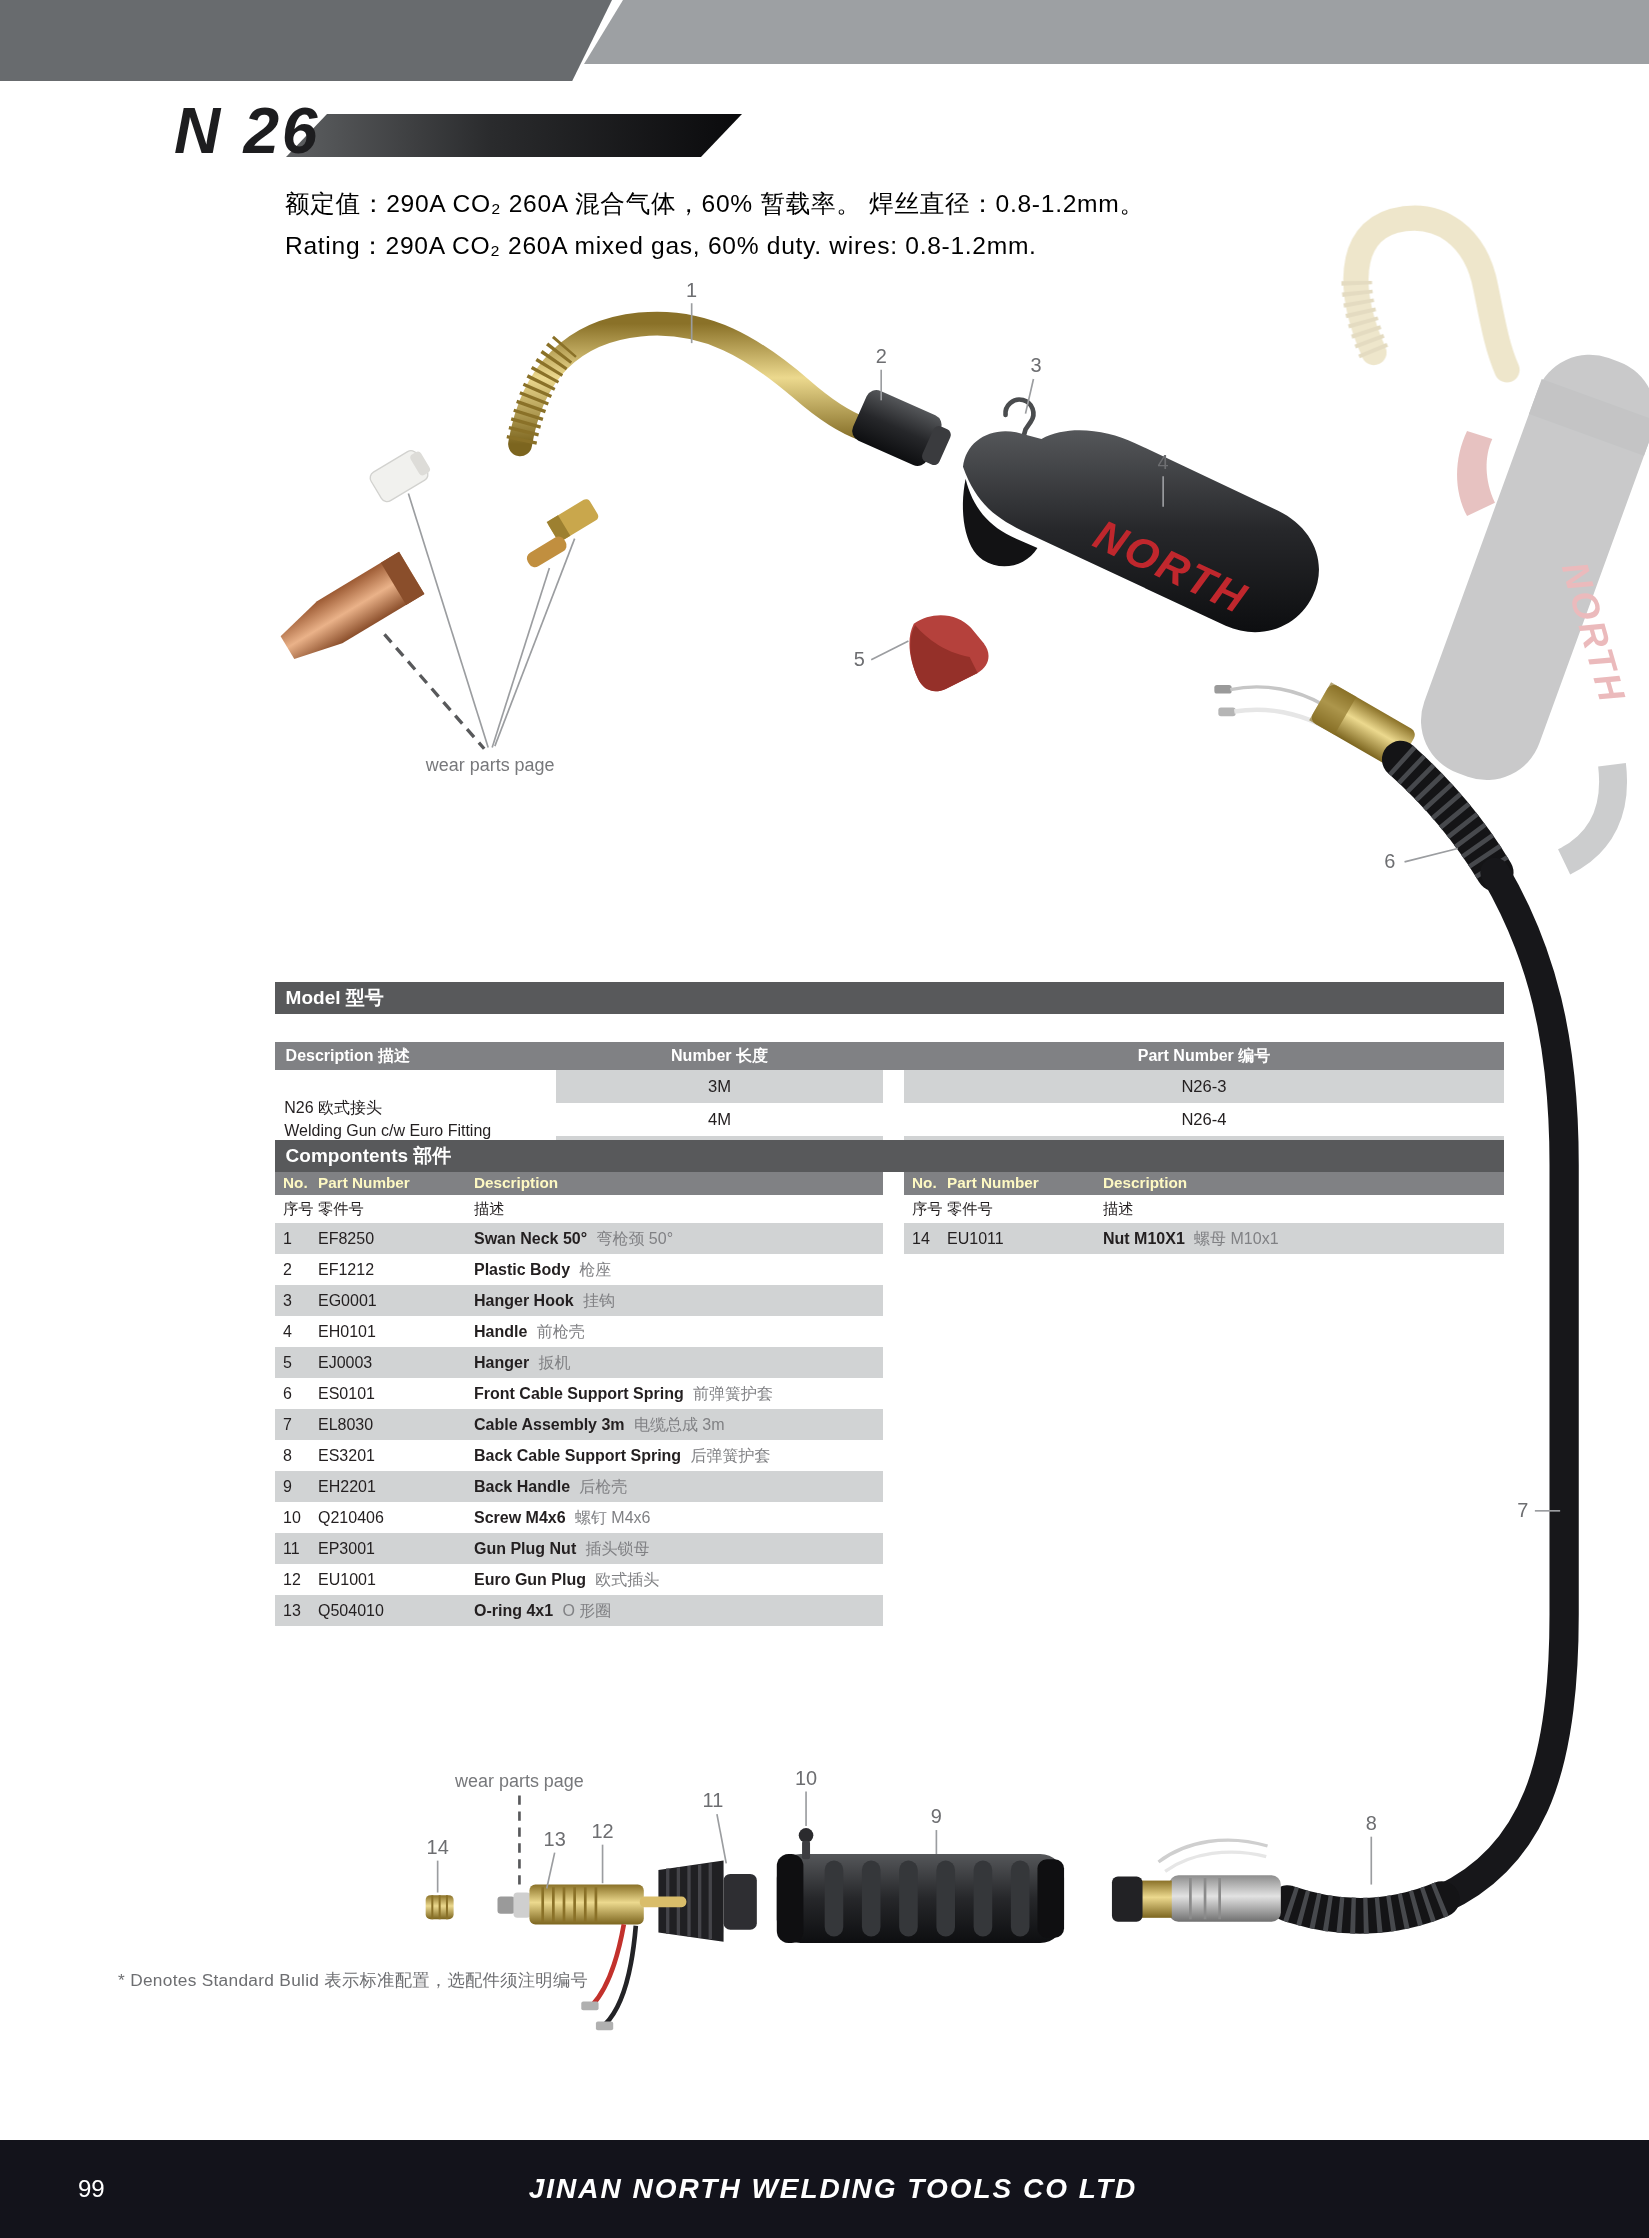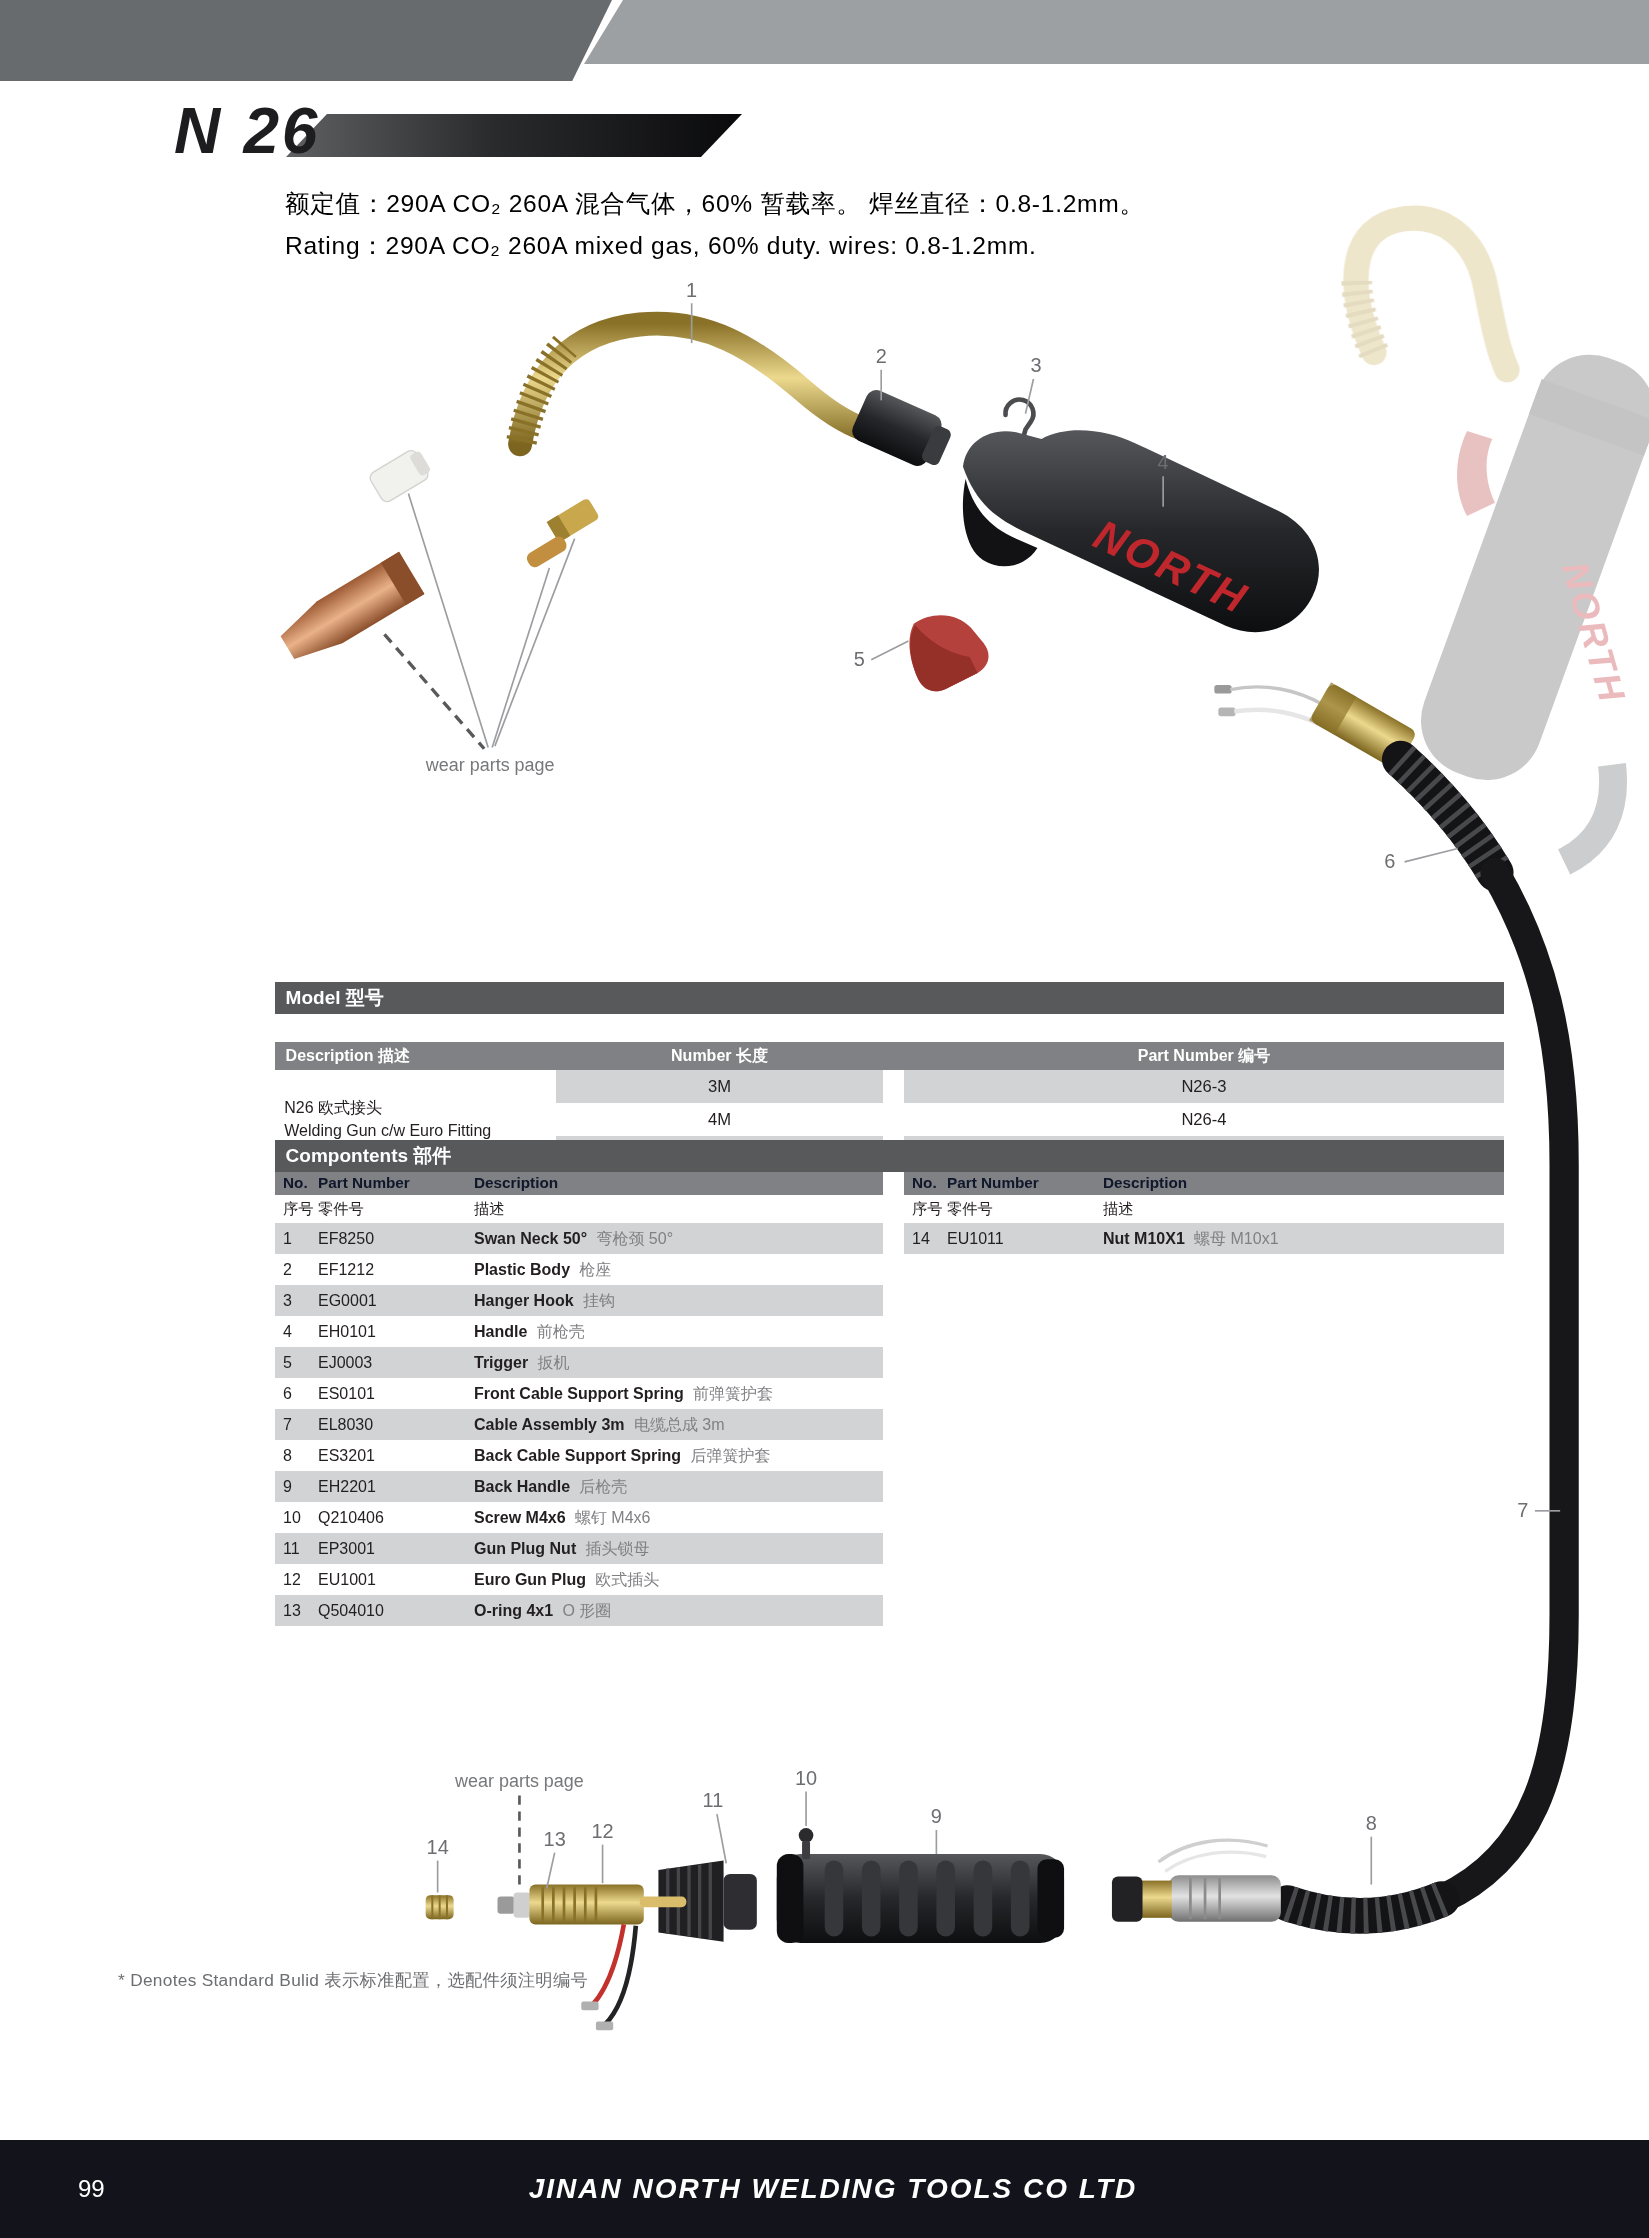--- a/index.html
+++ b/index.html
@@ -47,21 +47,21 @@
   .m-col.part { left:629px; width:600px; }
   .m-cell { height:33px; line-height:33px; text-align:center; font-size:16.6px; }
   .shade { background:#d1d3d4; }
 
   .comp-table { position:absolute; left:275px; top:1140px; width:1229px; z-index:5; }
   .c-heads { position:relative; height:22.6px; }
   .c-head { position:absolute; top:0; height:22.6px; background:#808184; }
   .c-head.lft { left:0; width:608px; }
   .c-head.rgt { left:629px; width:600px; }
   .c-head span, .c-subg span { position:absolute; top:0; }
-  .c-head span { line-height:22.6px; color:#0f172a; font-size:15.3px; font-weight:bold; }
+  .c-head span { line-height:22.6px; color:#fef9c3; font-size:15.3px; font-weight:bold; }
   .c-sub { position:relative; height:28px; background:#fff; }
   .c-subg { position:absolute; top:0; height:28px; }
   .c-subg.lft { left:0; width:608px; }
   .c-subg.rgt { left:629px; width:600px; }
   .c-subg span { line-height:28px; color:#231f20; font-size:15.3px; }
   .h-no { left:8px; }  .h-part { left:43px; }  .h-desc { left:199px; }
   .c-body { position:relative; }
   .c-rows-left { position:relative; width:608px; }
   .c-rows-right { position:absolute; left:629px; top:0; width:600px; }
   .crow { position:relative; height:31px; line-height:31px; font-size:16px; }
@@ -346,21 +346,21 @@
           <span class="desc"><b>Hanger Hook</b><span class="cn">挂钩</span></span>
         </div>
         <div class="crow">
           <span class="no">4</span>
           <span class="part">EH0101</span>
           <span class="desc"><b>Handle</b><span class="cn">前枪壳</span></span>
         </div>
         <div class="crow shade">
           <span class="no">5</span>
           <span class="part">EJ0003</span>
-          <span class="desc"><b>Trigger</b><span class="cn">扳机</span></span>
+          <span class="desc"><b>Hanger</b><span class="cn">扳机</span></span>
         </div>
         <div class="crow">
           <span class="no">6</span>
           <span class="part">ES0101</span>
           <span class="desc"><b>Front Cable Support Spring</b><span class="cn">前弹簧护套</span></span>
         </div>
         <div class="crow shade">
           <span class="no">7</span>
           <span class="part">EL8030</span>
           <span class="desc"><b>Cable Assembly  3m</b><span class="cn">电缆总成 3m</span></span>

